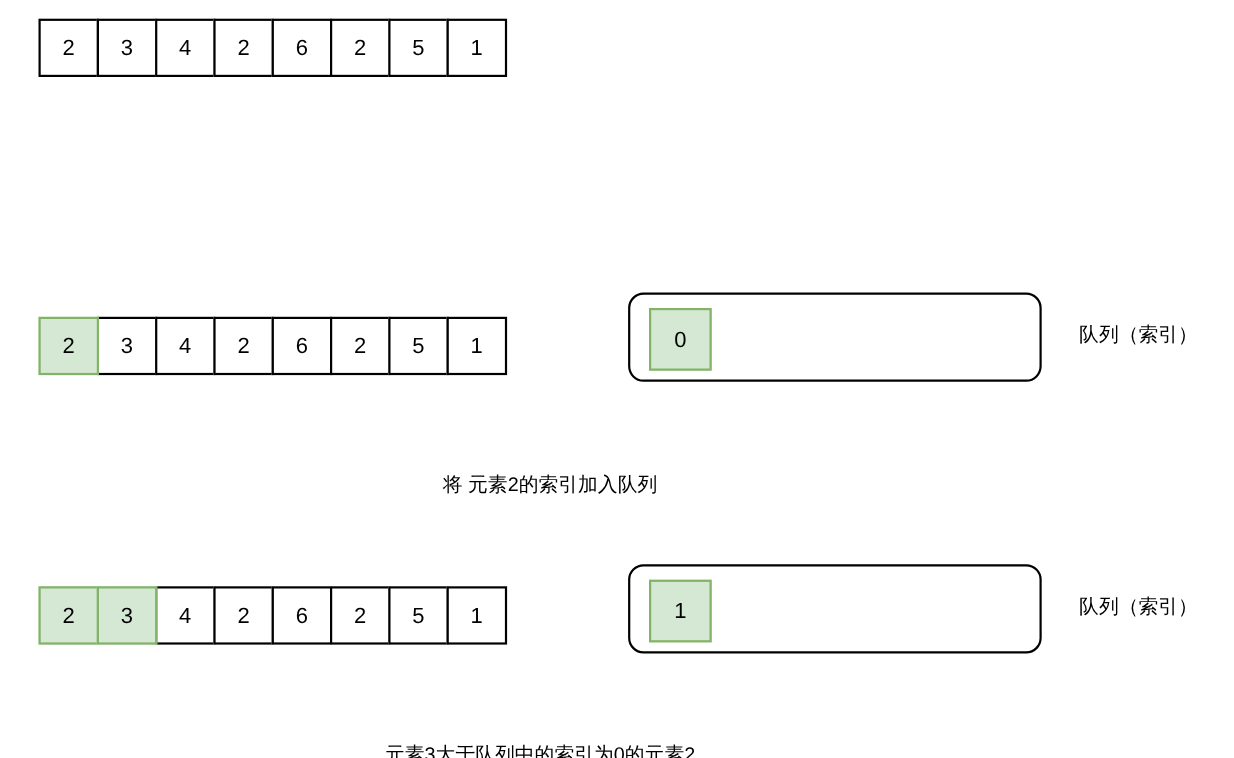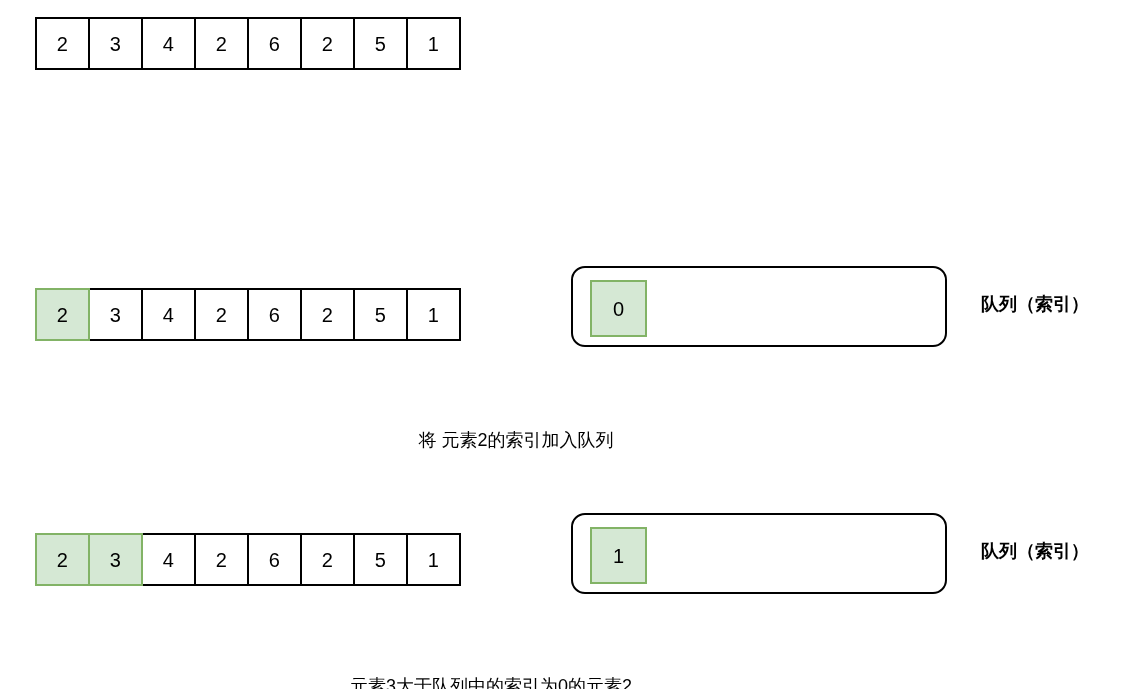--- a/index.html
+++ b/index.html
@@ -79,21 +79,20 @@
     color: #000000;
   }
 
   
   .side-label {
     position: absolute;
     font-size: 18px;
     line-height: 1.35;
     white-space: nowrap;
     color: #000000;
-    font-weight: bold;
   }
   .caption {
     position: absolute;
     font-size: 18px;
     line-height: 1.55;
     text-align: center;
     white-space: pre;
     color: #000000;
   }
   .caption-line { display: block; }
@@ -124,21 +123,21 @@
     <div class="cell">5</div>
     <div class="cell">1</div>
   </div>
 
   <div class="queue" style="left:571px; top:266px;">
     <div class="queue-slot">0</div>
   </div>
 
   <div class="side-label" style="left:981px; top:292px;">队列（索引）</div>
 
-  <div class="caption" style="left:261px; top:371px; width:510px;">
+  <div class="caption" style="left:245px; top:371px; width:510px;">
     <span class="caption-line">将 元素2的索引加入队列</span>
   </div>
 
   <div class="array" style="left:35px; top:533px;">
     <div class="cell hl">2</div>
     <div class="cell hl">3</div>
     <div class="cell">4</div>
     <div class="cell">2</div>
     <div class="cell">6</div>
     <div class="cell">2</div>

